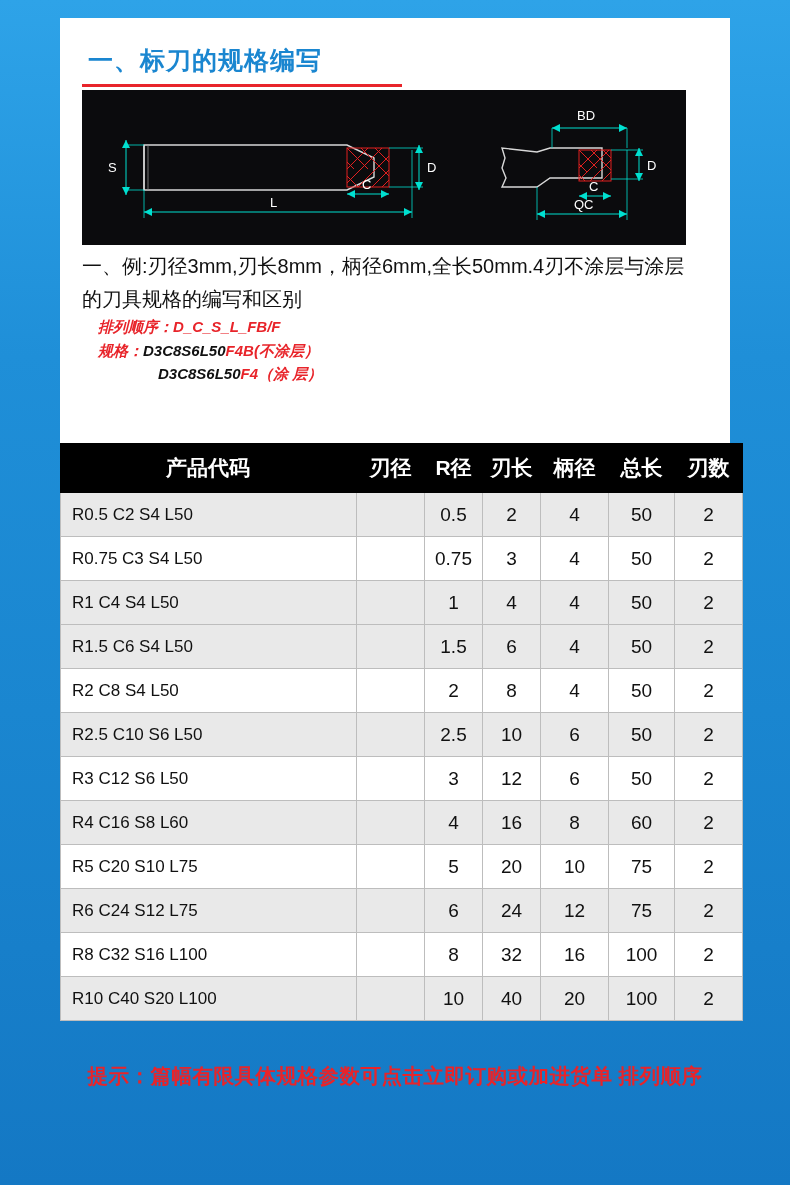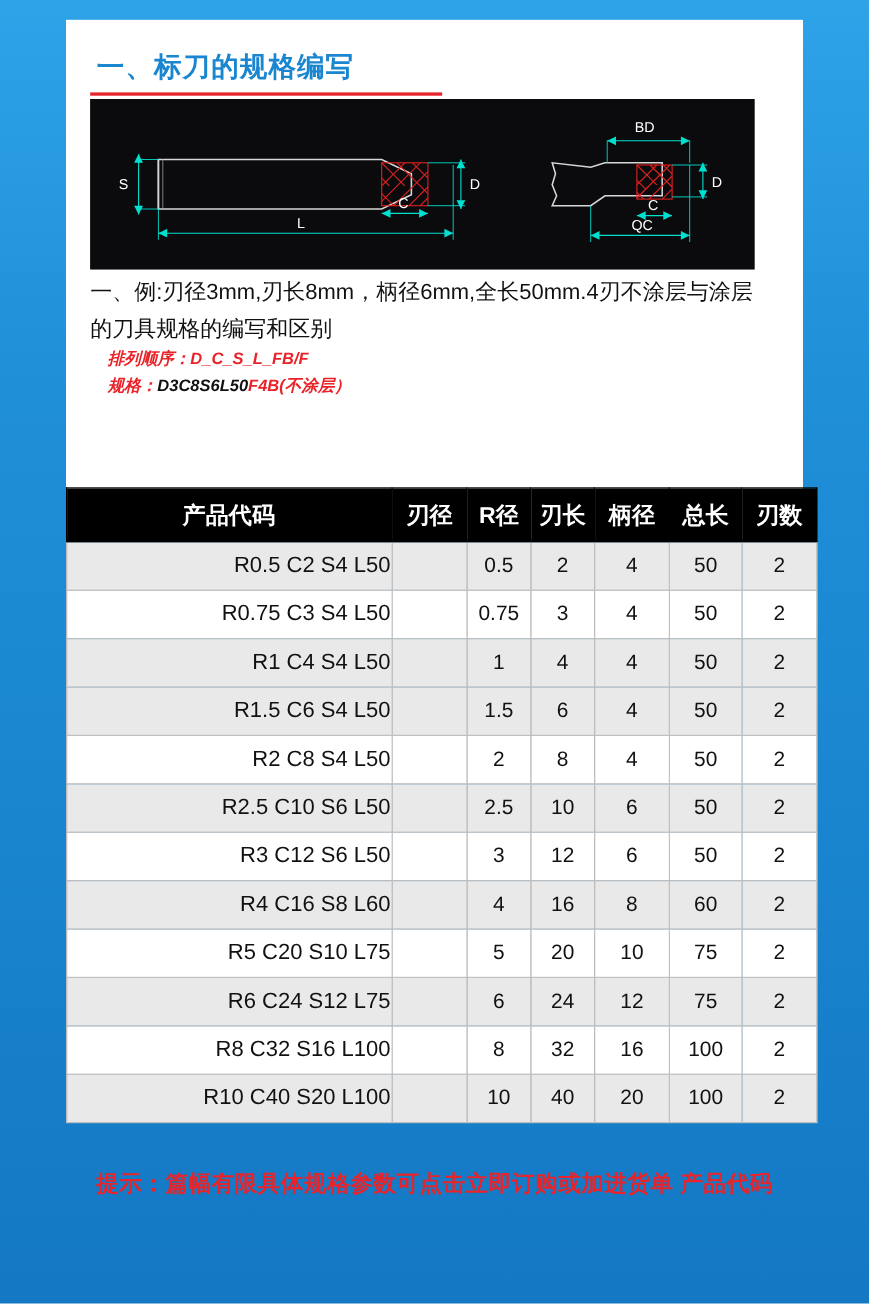--- a/index.html
+++ b/index.html
@@ -111,23 +111,23 @@
   table.spec td {
     border: 1px solid #bdbdbd;
     height: 41px;
     font-size: 19px;
     color: #111;
     text-align: center;
     background: #ffffff;
   }
   table.spec tr.alt td { background: #e9e9e9; }
   table.spec td.code {
-    text-align: right;
+    text-align: left;
     padding-left: 11px;
-    font-size: 20px;
+    font-size: 17px;
   }
 
   
   .note {
     position: absolute;
     left: 0;
     right: 0;
     top: 1062px;
     text-align: center;
     font-size: 20.5px;
@@ -240,20 +240,21 @@
         <line x1="529" y1="60" x2="561" y2="60" stroke="#00e0d0" stroke-width="0.8"></line>
         <line x1="529" y1="89" x2="561" y2="89" stroke="#00e0d0" stroke-width="0.8"></line>
       </svg>
     </div>
 
     <div class="desc">一、例:刃径3mm,刃长8mm，柄径6mm,全长50mm.4刃不涂层与涂层的刀具规格的编写和区别</div>
 
     <div class="spec-block">
       <div class="row"><span>排列顺序：</span><span>D_C_S_L_FB/F</span></div>
       <div class="row"><span>规格：</span><span class="blk">D3C8S6L50</span><span class="red">F4B(不涂层）</span></div>
+      <div class="row indent"><span class="blk">D3C8S6L50</span><span class="red">F4（涂 层）</span></div>
     </div>
   </div>
 
   <div class="table-wrap">
     <table class="spec">
       <colgroup>
         <col style="width:296px">
         <col style="width:68px">
         <col style="width:58px">
         <col style="width:58px">
@@ -378,15 +379,15 @@
           <td>10</td>
           <td>40</td>
           <td>20</td>
           <td>100</td>
           <td>2</td>
         </tr>
       </tbody>
     </table>
   </div>
 
-  <div class="note">提示：篇幅有限具体规格参数可点击立即订购或加进货单 产品代码</div>
+  <div class="note">提示：篇幅有限具体规格参数可点击立即订购或加进货单 排列顺序</div>
 
 </div>
 
 </body></html>

